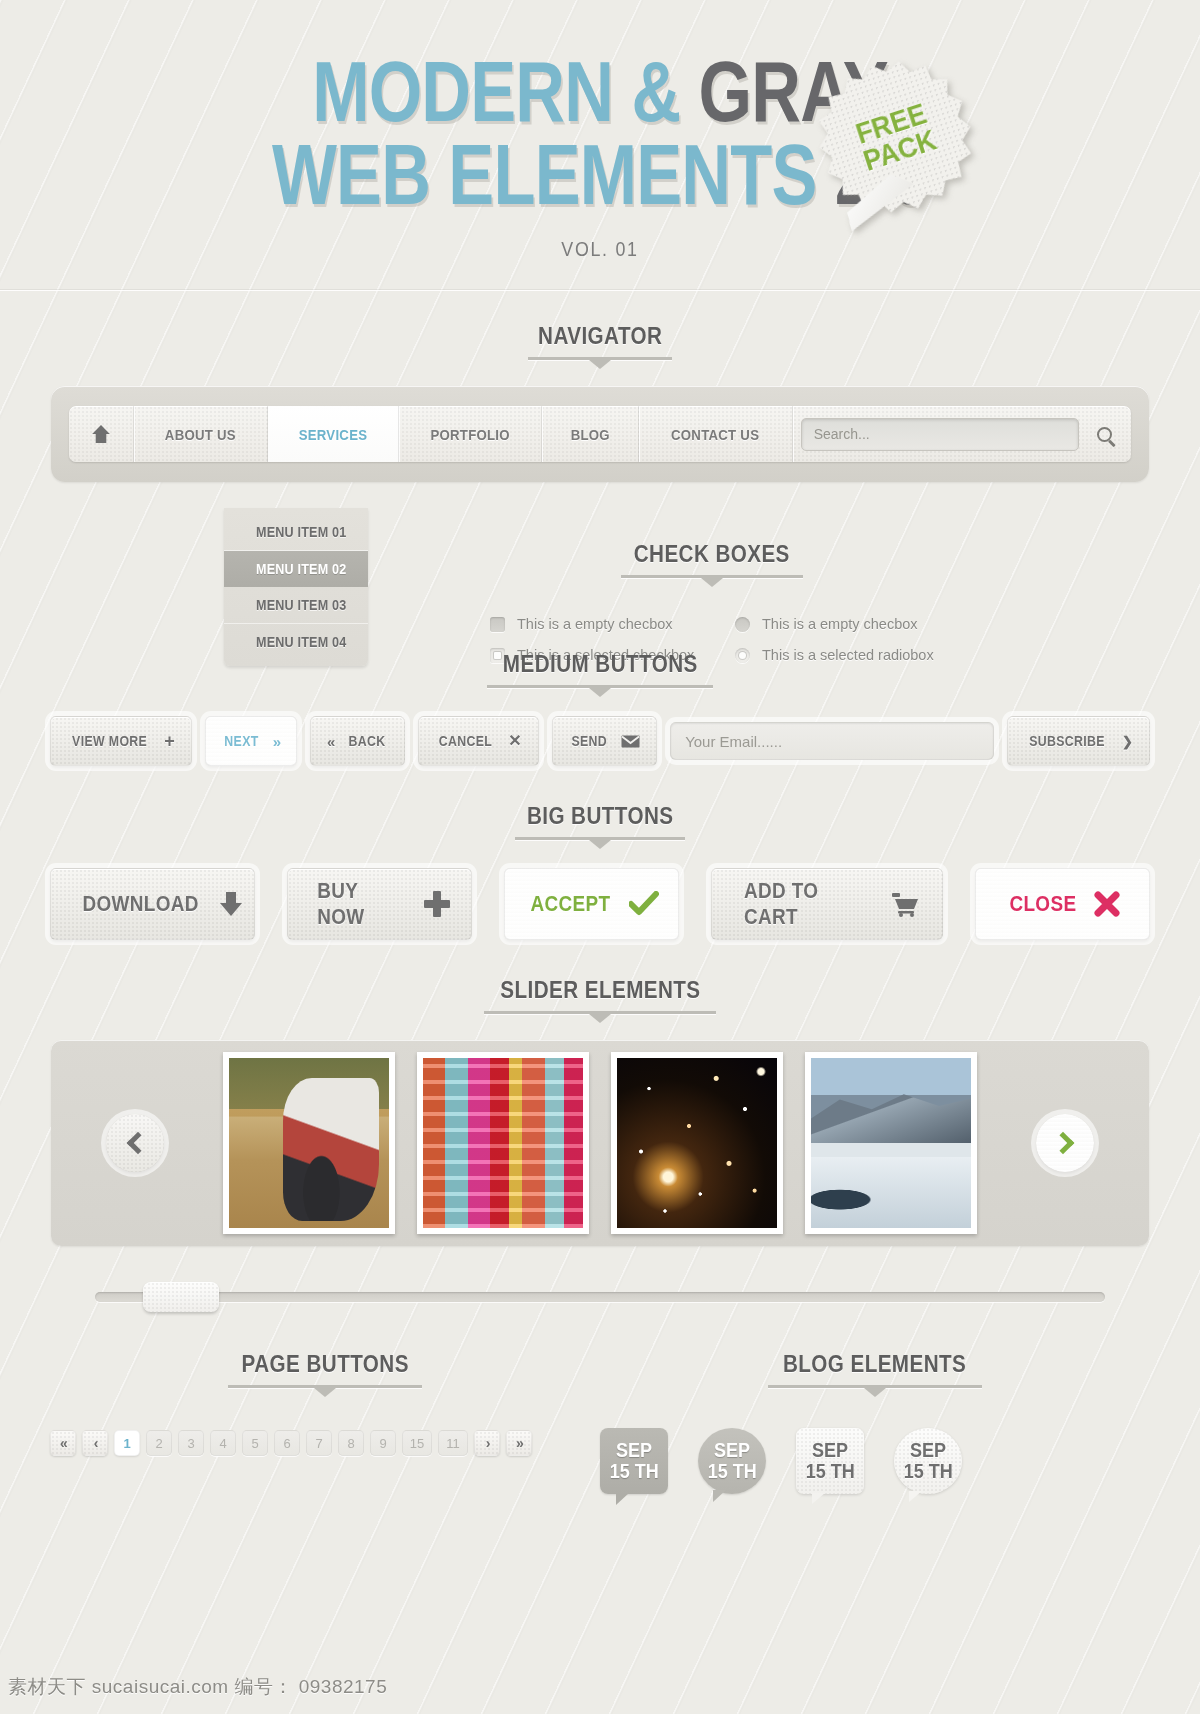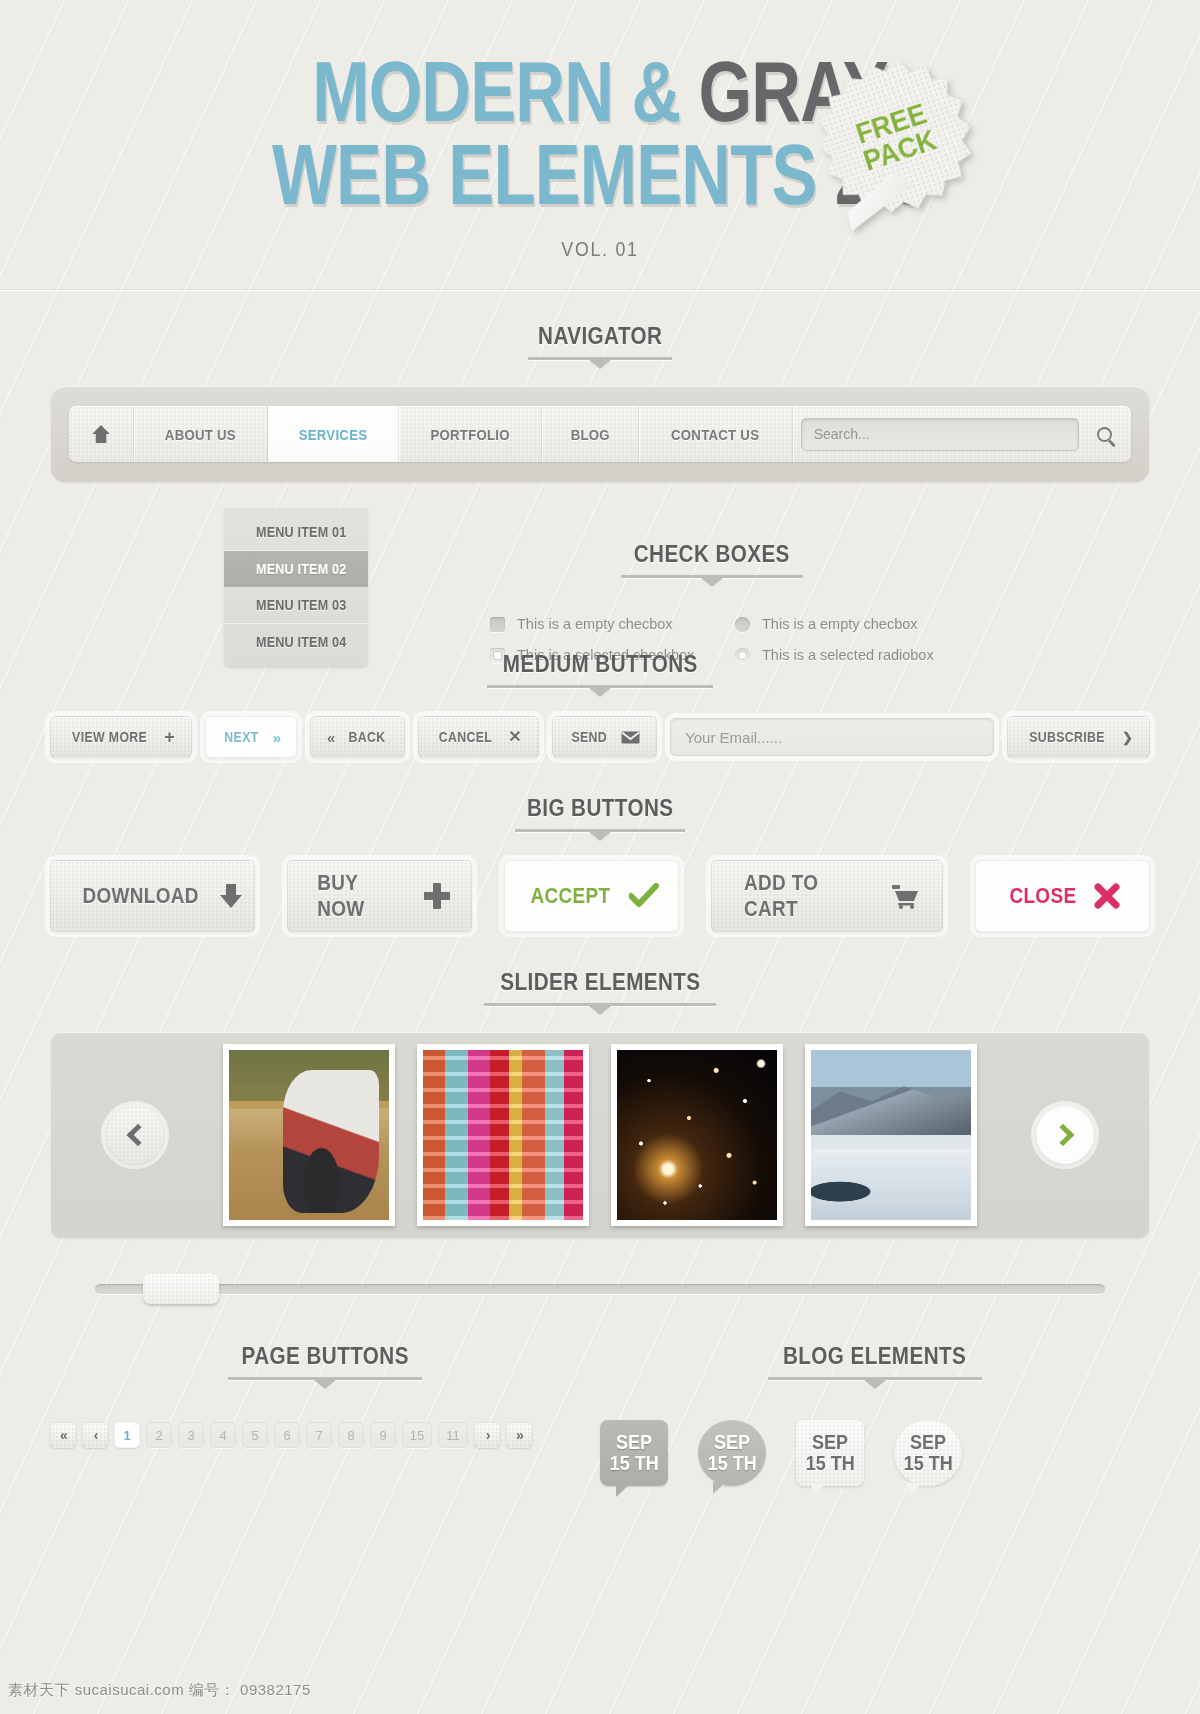--- a/index.html
+++ b/index.html
@@ -298,21 +298,21 @@
       radial-gradient(rgba(0,0,0,0.05) 1px, transparent 1px),
       linear-gradient(#f7f6f3, #e7e6e1);
     background-size: 4px 4px, 100% 100%;
     box-shadow: 0 0 0 5px rgba(255,255,255,0.62), 0 2px 3px rgba(0,0,0,0.13),
                 inset 0 1px 0 #ffffff;
     border: 1px solid rgba(0,0,0,0.07);
   }
   .btn.plain {
     background-image: linear-gradient(#ffffff, #fcfcfb);
   }
-  .btn-med { height: 42px; padding: 0 16px; font-size: 14px; }
+  .btn-med { height: 50px; padding: 0 16px; font-size: 14px; }
   .btn-med .lbl { transform: scaleX(0.88); display: block; letter-spacing: 0.4px; }
   .btn-big { height: 72px; padding: 0 22px; font-size: 22px; min-width: 175px; }
   .btn-big .lbl { transform: scaleX(0.86); display: block; letter-spacing: 0.4px; }
   .blue-txt { color: #7bbcd3; }
   .green-txt { color: #7fb03f; }
   .pink-txt { color: #dd2f63; }
 
   .email-input {
     flex: 1;
     height: 38px;
@@ -500,21 +500,21 @@
   }
   .db-circ-light::after {
     content: ""; position: absolute; left: 15px; bottom: -8px;
     border-right: 13px solid transparent;
     border-top: 11px solid #f5f4f1;
   }
 
   .footer-wm {
     position: absolute;
     left: 8px; bottom: 14px;
-    font-size: 15px;
+    font-size: 19px;
     color: #8d8c87;
     letter-spacing: 0.5px;
     text-shadow: 0 1px 0 rgba(255,255,255,0.9);
   }
 
   
   .scene-moto {
     width:100%; height:100%;
     background:
       linear-gradient(#c8a86c 0%, #bf9c5c 34%, #c9ae78 35%, #b59359 60%, #a9854c 100%);

